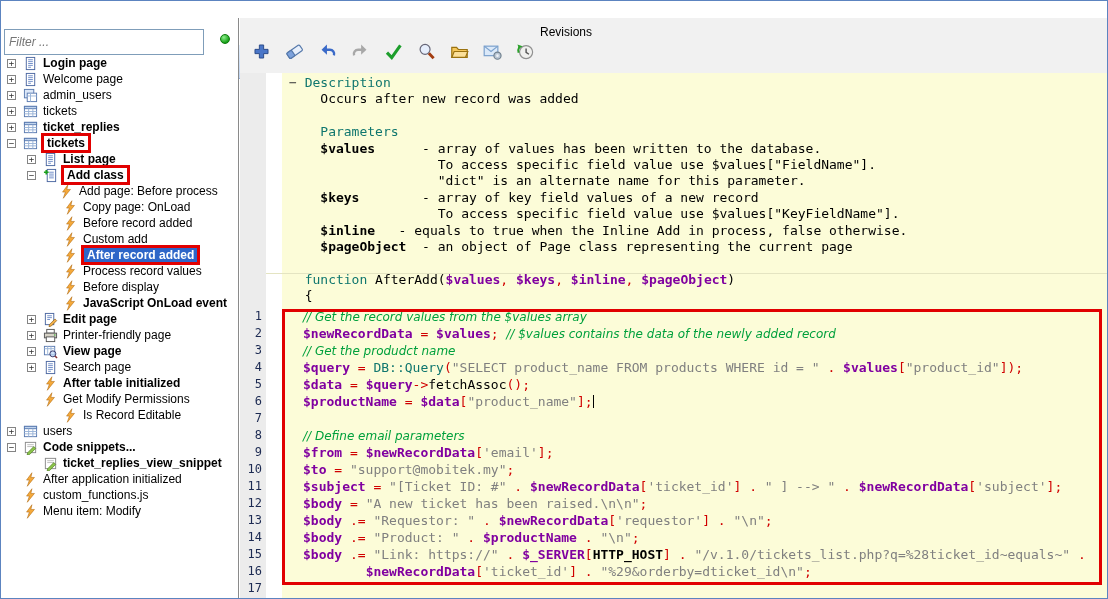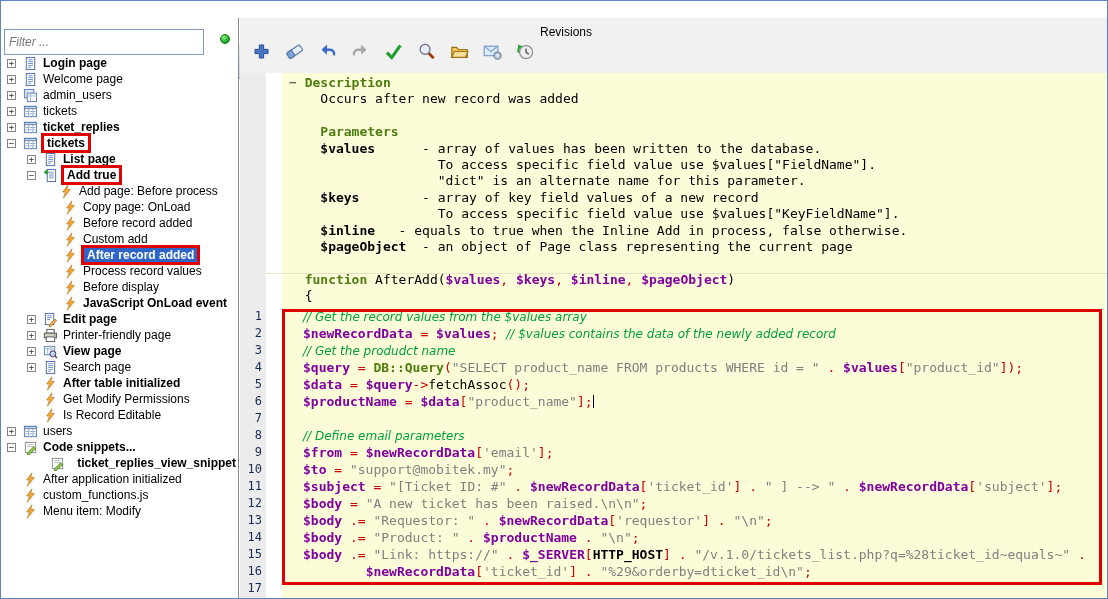--- a/index.html
+++ b/index.html
@@ -46,21 +46,21 @@
   #gutter { position:absolute; left:0; top:0; width:26px; bottom:0; background:#ececec; }
   #whitecol { position:absolute; left:26px; top:0; width:16px; bottom:0; background:#fff; }
   #hdr-divider { position:absolute; left:26px; right:0; top:200px; height:1px; background:#e4e4c2; }
   pre { font:13px/16.4px "DejaVu Sans Mono",monospace; white-space:pre; }
   #desc-pre { position:absolute; left:49px; top:2px; }
   #desc-pre .line { height:16.4px; }
   #code-pre { position:absolute; left:63px; top:235px; line-height:17px; }
   #code-pre .line { height:17px; }
   #linenums { position:absolute; left:0; top:235px; width:22px; text-align:right; line-height:17px; color:#1c2a52; font-size:12px; }
   #linenums .line { height:17px; }
-  .kw { color:#4d7c0f; font-weight:bold; }
+  .kw { color:#0f766e; font-weight:normal; }
   .pl { color:#000; }
   .b  { color:#000; font-weight:bold; }
   .v  { color:#8000a0; font-weight:bold; }
   .op { color:#d00000; }
   .s  { color:#808080; }
   .fold { color:#444; }
   .cm { color:#00a03c; font-style:italic; font-family:"DejaVu Sans",sans-serif; font-size:12px; }
   .caret { display:inline-block; width:1px; height:13px; background:#000; vertical-align:-2px; }
   #code-annotation { position:absolute; left:42px; top:236px; width:820px; height:276px;
     border:3px solid #e10000; pointer-events:none; z-index:3; }
@@ -155,21 +155,21 @@
       </div>
       <div class="trow bold boxed" style="padding-left: 26px;">
         <span class="exp">−</span>
         <span class="ticn">
           <svg viewBox="0 0 16 16">
             <rect x="4.5" y="1.5" width="9" height="13" fill="#fff" stroke="#4a66a0"></rect>
             <path d="M6.5 4.5h5M6.5 6.5h5M6.5 8.5h5M6.5 10.5h5" stroke="#6e8cc8" fill="none"></path>
             <path d="M1 4.5h5M3.5 2v5" stroke="#1ca11c" stroke-width="1.8" fill="none"></path>
           </svg>
         </span>
-        <span class="lbl">Add true</span>
+        <span class="lbl">Add class</span>
       </div>
       <div class="trow" style="padding-left: 42px;">
         <span class="noexp"></span>
         <span class="ticn">
           <svg viewBox="0 0 16 16">
             <path d="M9.5.8L3.8 8.6h3L4.6 15.2l7.6-9.4H8.4z" fill="#f5a93a" stroke="#b06a10" stroke-width=".6" stroke-linejoin="round"></path>
           </svg>
         </span>
         <span class="lbl">Add page: Before process</span>
       </div>
@@ -292,21 +292,21 @@
       </div>
       <div class="trow" style="padding-left: 26px;">
         <span class="noexp"></span>
         <span class="ticn">
           <svg viewBox="0 0 16 16">
             <path d="M9.5.8L3.8 8.6h3L4.6 15.2l7.6-9.4H8.4z" fill="#f5a93a" stroke="#b06a10" stroke-width=".6" stroke-linejoin="round"></path>
           </svg>
         </span>
         <span class="lbl">Get Modify Permissions</span>
       </div>
-      <div class="trow" style="padding-left: 26px;">
+      <div class="trow" style="padding-left: 26px; margin-left: 20px;">
         <span class="noexp"></span>
         <span class="ticn">
           <svg viewBox="0 0 16 16">
             <path d="M9.5.8L3.8 8.6h3L4.6 15.2l7.6-9.4H8.4z" fill="#f5a93a" stroke="#b06a10" stroke-width=".6" stroke-linejoin="round"></path>
           </svg>
         </span>
         <span class="lbl">Is Record Editable</span>
       </div>
       <div class="trow" style="padding-left: 6px;">
         <span class="exp">+</span>
@@ -323,21 +323,21 @@
         <span class="exp">−</span>
         <span class="ticn">
           <svg viewBox="0 0 16 16">
             <rect x="2.5" y="2.5" width="11" height="11" fill="#fff" stroke="#888"></rect>
             <path d="M4.5 5h7M4.5 7h7" stroke="#bbb" fill="none"></path>
             <path d="M5 13.5l6.5-6.5 2 2-6.5 6.5-2.6.6z" fill="#8bc34a" stroke="#4a7a1a" stroke-width=".7"></path>
           </svg>
         </span>
         <span class="lbl">Code snippets...</span>
       </div>
-      <div class="trow bold" style="padding-left: 26px; justify-content: space-between;">
+      <div class="trow bold" style="padding-left: 26px;">
         <span class="noexp"></span>
         <span class="ticn">
           <svg viewBox="0 0 16 16">
             <rect x="2.5" y="2.5" width="11" height="11" fill="#fff" stroke="#888"></rect>
             <path d="M4.5 5h7M4.5 7h7" stroke="#bbb" fill="none"></path>
             <path d="M5 13.5l6.5-6.5 2 2-6.5 6.5-2.6.6z" fill="#8bc34a" stroke="#4a7a1a" stroke-width=".7"></path>
           </svg>
         </span>
         <span class="lbl">ticket_replies_view_snippet</span>
       </div>

